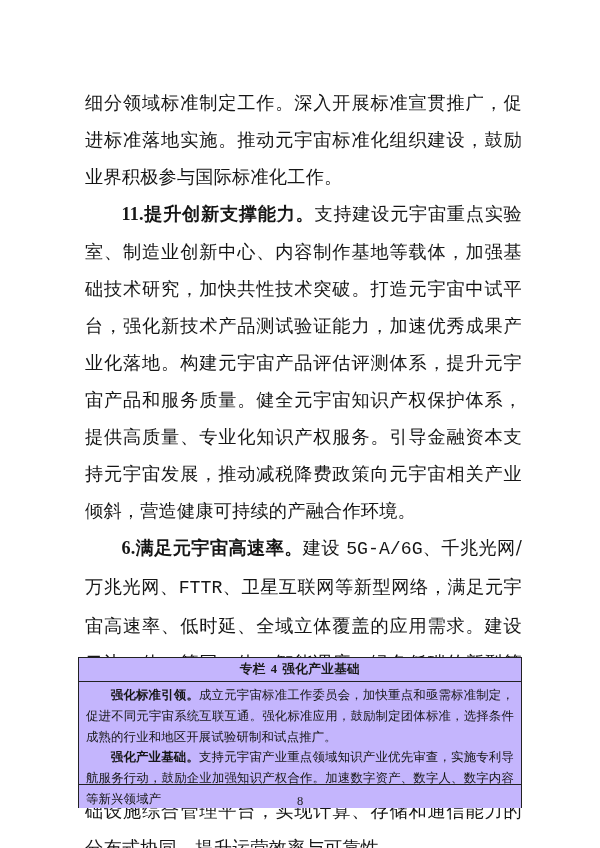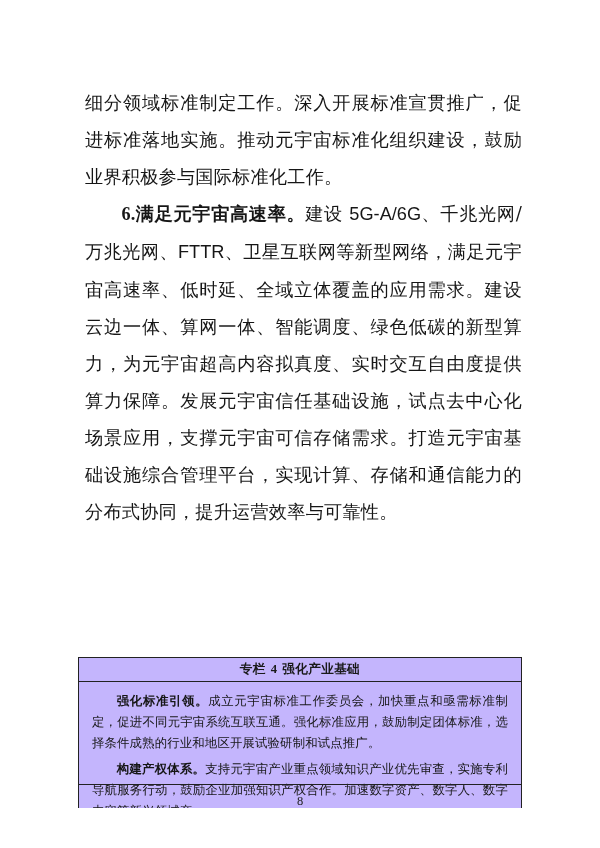--- a/index.html
+++ b/index.html
@@ -45,21 +45,21 @@
   .para + .para {
     margin-top: 0px;
   }
   .para.indent {
     text-indent: 2em;
   }
   .hd {
     font-weight: bold;
   }
   .lat {
-    font-family: Liberation Sans, sans-serif;
+    font-family: Liberation Mono, monospace;
     letter-spacing: 0;
   }
   .num {
     font-family: "Liberation Serif", "DejaVu Serif", serif;
     font-weight: bold;
   }
 
   
   .callout {
     position: absolute;
@@ -87,21 +87,21 @@
   }
   .callout-body {
     padding: 3px 7px 0 7px;
   }
   .cpara {
     font-size: 12.4px;
     line-height: 20.8px;
     text-align: justify;
     text-justify: inter-ideograph;
     text-indent: 2em;
-    margin: 6px;
+    margin: 0;
     letter-spacing: 0.15px;
     color: #161616;
   }
   .cpara .chd {
     font-weight: bold;
   }
 
   
   .footer-rule {
     position: absolute;
@@ -124,41 +124,44 @@
 </style>
 </head>
 <body>
 
 <div class="page">
 
   <div class="content">
 
     <p class="para">细分领域标准制定工作。深入开展标准宣贯推广，促进标准落地实施。推动元宇宙标准化组织建设，鼓励业界积极参与国际标准化工作。</p>
 
+    <p class="para indent">
+      <span class="num">11.</span><span class="hd">提升创新支撑能力。</span><span>支持建设元宇宙重点实验室、制造业创新中心、内容制作基地等载体，加强基础技术研究，加快共性技术突破。打造元宇宙中试平台，强化新技术产品测试验证能力，加速优秀成果产业化落地。构建元宇宙产品评估评测体系，提升元宇宙产品和服务质量。健全元宇宙知识产权保护体系，提供高质量、专业化知识产权服务。引导金融资本支持元宇宙发展，推动减税降费政策向元宇宙相关产业倾斜，营造健康可持续的产融合作环境。</span>
+    </p>
 
     <p class="para indent">
       <span class="num">6.</span><span class="hd">满足元宇宙高速率。</span><span>建设 </span><span class="lat">5G-A/6G</span><span>、千兆光网/万兆光网、</span><span class="lat">FTTR</span><span>、卫星互联网等新型网络，满足元宇宙高速率、低时延、全域立体覆盖的应用需求。建设云边一体、算网一体、智能调度、绿色低碳的新型算力，为元宇宙超高内容拟真度、实时交互自由度提供算力保障。发展元宇宙信任基础设施，试点去中心化场景应用，支撑元宇宙可信存储需求。打造元宇宙基础设施综合管理平台，实现计算、存储和通信能力的分布式协同，提升运营效率与可靠性。</span>
     </p>
 
   </div>
 
   <div class="callout">
     <div class="callout-title">
       <span>专栏</span>
       <span class="tnum">4</span>
       <span>强化产业基础</span>
     </div>
     <div class="callout-body">
 
       <p class="cpara">
         <span class="chd">强化标准引领。</span><span>成立元宇宙标准工作委员会，加快重点和亟需标准制定，促进不同元宇宙系统互联互通。强化标准应用，鼓励制定团体标准，选择条件成熟的行业和地区开展试验研制和试点推广。</span>
       </p>
 
       <p class="cpara">
-        <span class="chd">构建产权体系。</span><span>支持元宇宙产业重点领域知识产业优先审查，实施专利导航服务行动，鼓励企业加强知识产权合作。加速数字资产、数字人、数字内容等新兴领域产</span>
+        <span class="chd">强化产业基础。</span><span>支持元宇宙产业重点领域知识产业优先审查，实施专利导航服务行动，鼓励企业加强知识产权合作。加速数字资产、数字人、数字内容等新兴领域产</span>
       </p>
 
     </div>
   </div>
 
   <div class="footer-rule"></div>
   <div class="page-number">8</div>
 
 </div>
 

